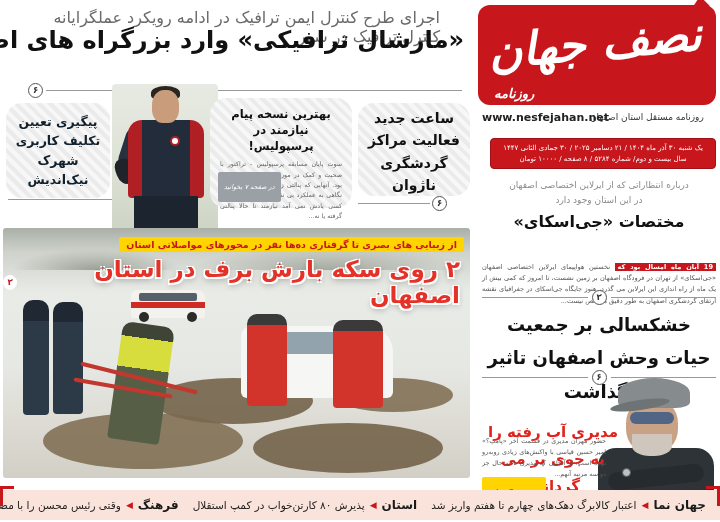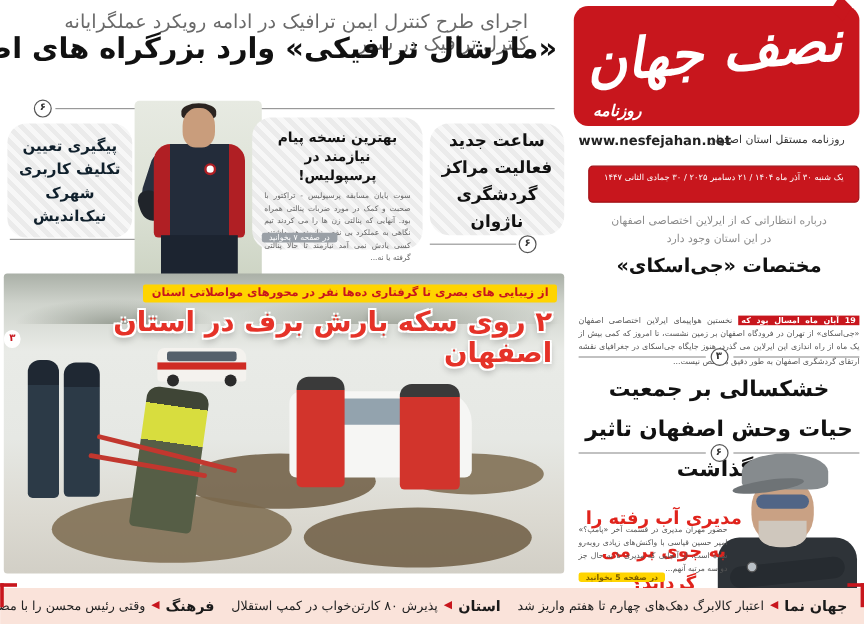--- a/index.html
+++ b/index.html
@@ -74,21 +74,21 @@
     padding:8px 10px 6px 10px;
   }
   .box-persepolis .title {
     font-size:11.5px; font-weight:bold; color:#111; text-align:center; line-height:1.4;
   }
   .box-persepolis .body {
     margin-top:5px; font-size:6.3px; color:#666; text-align:justify; line-height:1.65;
   }
   .readmore {
     position:absolute; background:#9aa0a6; color:#fff; font-size:6.5px;
-    padding:0 6px; border-radius:2px;
+    padding:11px 6px; border-radius:2px;font-style:italic;
   }
   .readmore.yellow { background:#ffd400; color:#7a5b00; font-weight:bold; }
   .box-nazhvan {
     left:358px; top:103px; width:112px; height:93px;
     display:flex; justify-content:center;
     text-align:center; font-size:14px; font-weight:bold; color:#111;
     line-height:1.6; padding:4px 8px;
   }
 
   
@@ -188,20 +188,21 @@
 
 <div class="abs masthead-box">
   <div class="logo-calli">نصف جهان</div>
   <div class="logo-sub">روزنامه</div>
 </div>
 <div class="abs logo-diamond"></div>
 <div class="abs website">www.nesfejahan.net</div>
 <div class="abs tagline">روزنامه مستقل استان اصفهان</div>
 <div class="abs datebox">
   <div>یک شنبه ۳۰ آذر ماه ۱۴۰۴ / ۲۱ دسامبر ۲۰۲۵ / ۳۰ جمادی الثانی ۱۴۴۷</div>
+  <div>سال بیست و دوم/ شماره ۵۲۸۴ / ۸ صفحه / ۱۰۰۰۰ تومان</div>
 </div>
 
 <div class="abs lead-kicker">اجرای طرح کنترل ایمن ترافیک در ادامه رویکرد عملگرایانه کنترل ترافیک در شهر</div>
 <div class="abs lead-headline">«مارشال ترافیکی» وارد بزرگراه های اصفهان شد</div>
 <div class="rule" style="left:46px; top:90px; width:416px;"></div>
 <div class="pageref" style="left:28px; top:83px;">۶</div>
 
 <div class="abs hatch box-nikandish">
   <span>پیگیری تعیین تکلیف کاربری شهرک نیک‌اندیش</span>
 </div>

